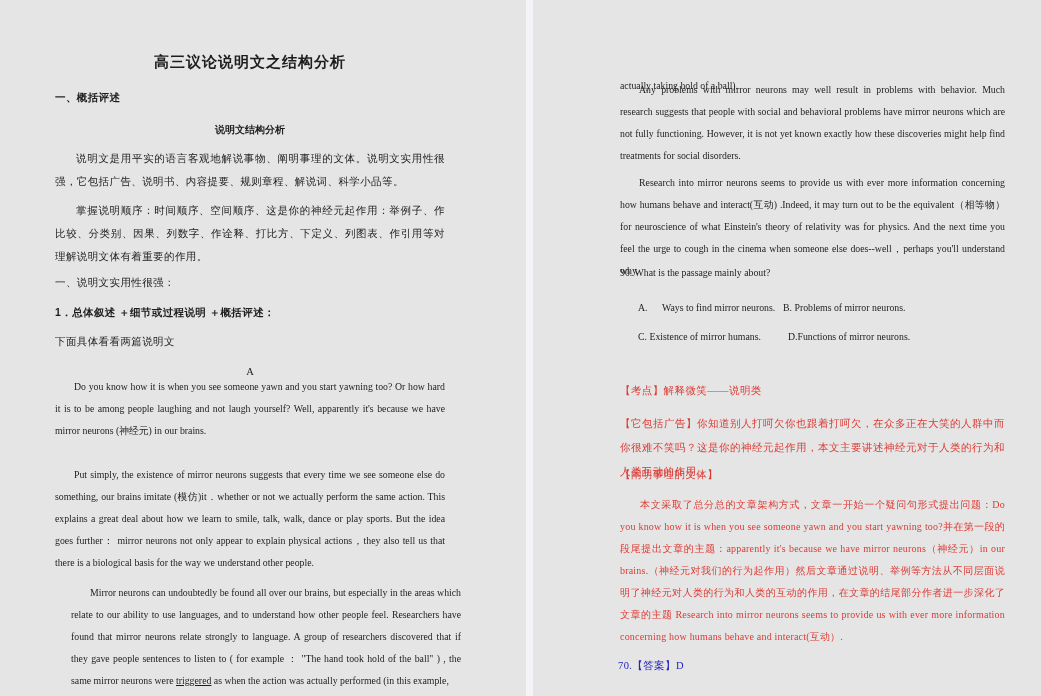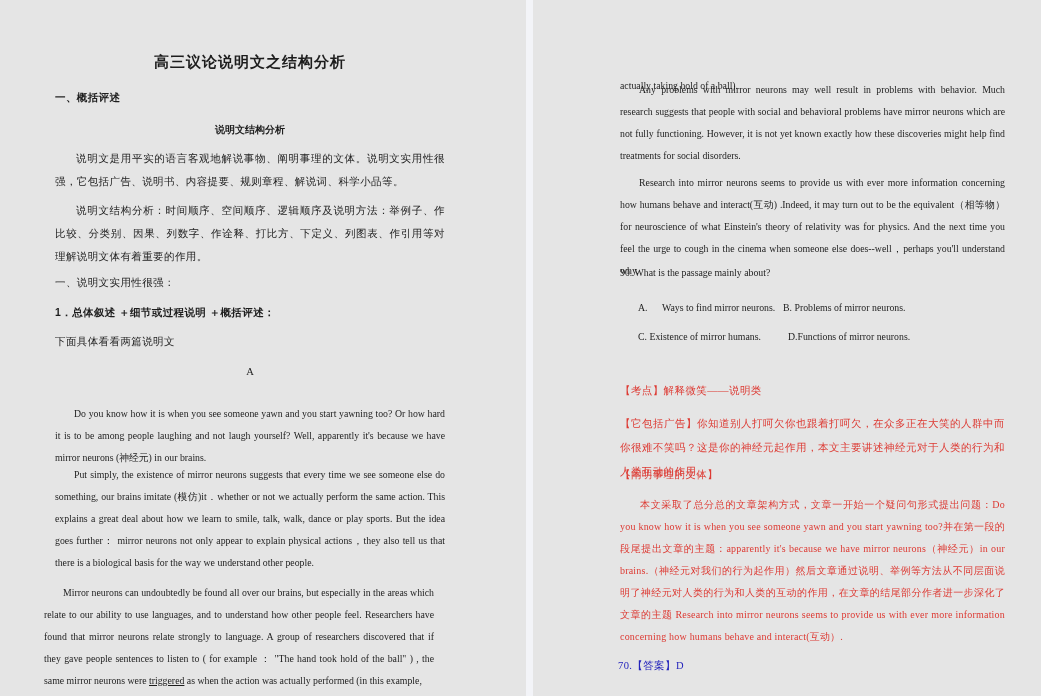--- a/index.html
+++ b/index.html
@@ -41,35 +41,35 @@
 
   <div>
     <div class="block doc-title hei center" style="top:52px; left:55px; width:390px;">高三议论说明文之结构分析</div>
 
     <div class="block cn hei h-line" style="top:87px; left:55px; width:390px; font-size:10.5px;">一、概括评述</div>
 
     <div class="block sub-title hei center" style="top:120px; left:55px; width:390px;">说明文结构分析</div>
 
     <div class="block cn cn-indent" style="top:147px; left:55px; width:390px;">说明文是用平实的语言客观地解说事物、阐明事理的文体。说明文实用性很强，它包括广告、说明书、内容提要、规则章程、解说词、科学小品等。</div>
 
-    <div class="block cn cn-indent" style="top:199px; left:55px; width:390px;">说明文结构分析：时间顺序、空间顺序、逻辑顺序及说明方法：举例子、作比较、分类别、因果、列数字、作诠释、打比方、下定义、列图表、作引用等对理解说明文体有着重要的作用。</div>
+    <div class="block cn cn-indent" style="top:199px; left:55px; width:390px;">掌握说明顺序：时间顺序、空间顺序、这是你的神经元起作用：举例子、作比较、分类别、因果、列数字、作诠释、打比方、下定义、列图表、作引用等对理解说明文体有着重要的作用。</div>
 
     <div class="block cn h-line" style="top:273px; left:55px; width:390px;">一、说明文实用性很强：</div>
 
     <div class="block cn hei h-line prewrap" style="top:302px; left:55px; width:390px; font-size:10.5px;">1．总体叙述 ＋细节或过程说明 ＋概括评述：</div>
 
     <div class="block cn h-line" style="top:332px; left:55px; width:390px;">下面具体看看两篇说明文</div>
 
     <div class="block en center" style="top:361px; left:55px; width:390px; font-size:10.5px;">A</div>
 
-    <div class="block en en-indent" style="top:403px; left:55px; width:390px;">Do you know how it is when you see someone yawn and you start yawning too? Or how hard it is to be among people laughing and not laugh yourself? Well, apparently it's because we have mirror neurons (神经元) in our brains.</div>
+    <div class="block en en-indent" style="top:376px; left:55px; width:390px;">Do you know how it is when you see someone yawn and you start yawning too? Or how hard it is to be among people laughing and not laugh yourself? Well, apparently it's because we have mirror neurons (神经元) in our brains.</div>
 
     <div class="block en en-indent" style="top:464px; left:55px; width:390px;">Put simply, the existence of mirror neurons suggests that every time we see someone else do something, our brains imitate (模仿)it．whether or not we actually perform the same action. This explains a great deal about how we learn to smile, talk, walk, dance or play sports. But the idea goes further： mirror neurons not only appear to explain physical actions，they also tell us that there is a biological basis for the way we understand other people.</div>
 
-    <div class="block en en-indent" style="top:582px; left:44px; width:390px;">
+    <div class="block en en-indent" style="top:582px; left:71px; width:390px;">
       <span>Mirror neurons can undoubtedly be found all over our brains, but especially in the areas which relate to our ability to use languages, and to understand how other people feel. Researchers have found that mirror neurons relate strongly to language. A group of researchers discovered that if they gave people sentences to listen to ( for example ： "The hand took hold of the ball" ) , the same mirror neurons were </span><span class="u">triggered</span><span> as when the action was actually performed (in this example,</span>
     </div>
   </div>
 
   <div class="gap"></div>
 
   <div>
     <div class="block en" style="top:47px; left:620px; width:385px;margin-top:28px;">actually taking hold of a ball).</div>
 
     <div class="block en en-indent" style="top:79px; left:620px; width:385px;">Any problems with mirror neurons may well result in problems with behavior. Much research suggests that people with social and behavioral problems have mirror neurons which are not fully functioning. However, it is not yet known exactly how these discoveries might help find treatments for social disorders.</div>

